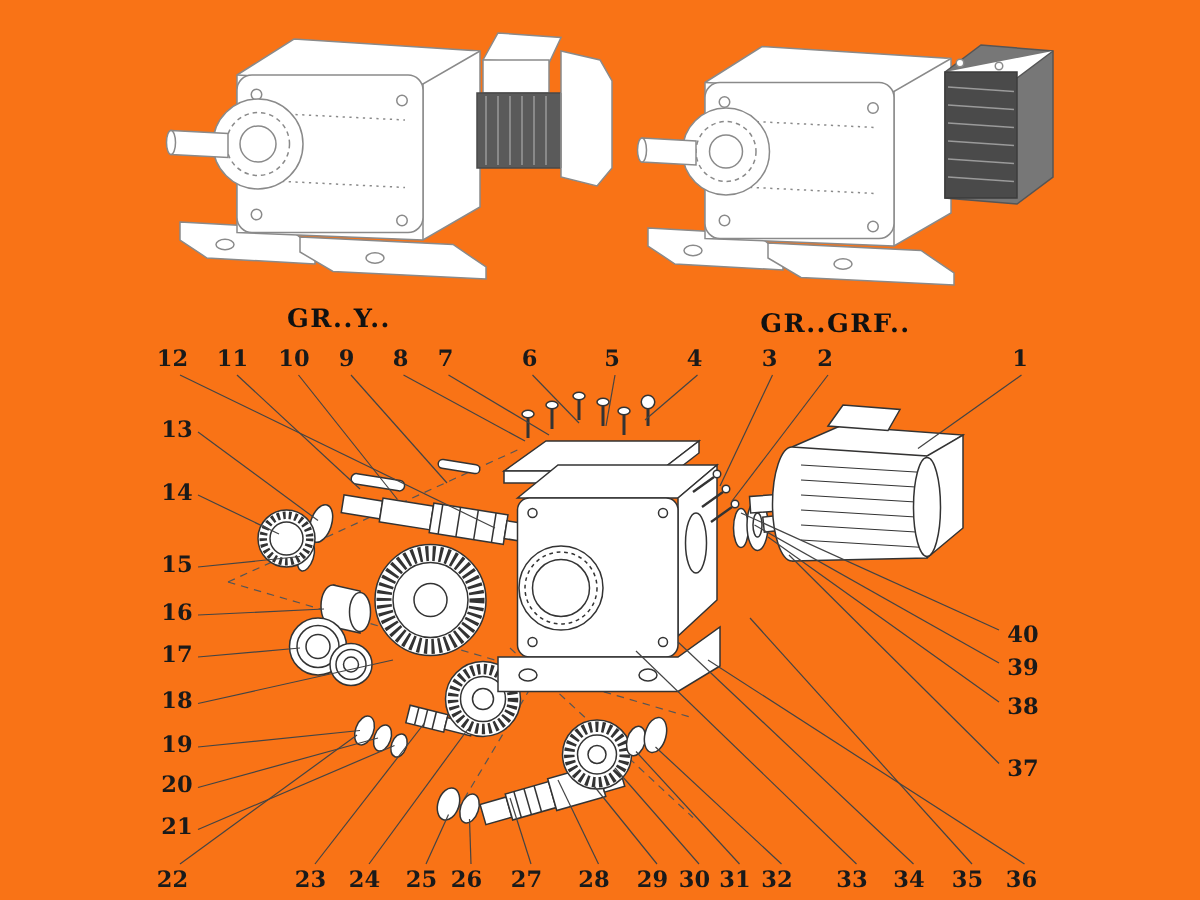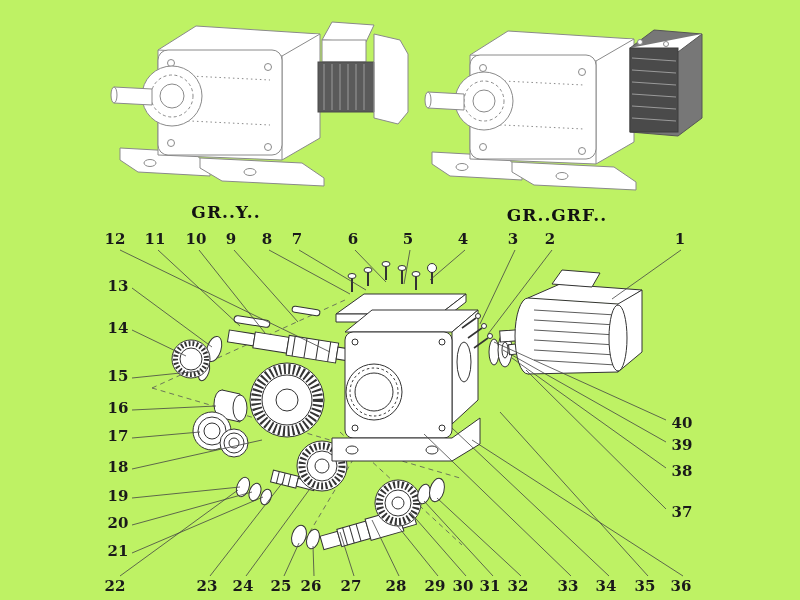--- a/index.html
+++ b/index.html
@@ -1,16 +1,16 @@
 <!DOCTYPE html>
 <html><head>
 <meta charset="utf-8">
 <style>
   html,body{margin:0;padding:0;background:#fff;}
-  .canvas{position:relative;width:800px;height:600px;background:#bef264;overflow:hidden;
+  .canvas{position:relative;width:800px;height:600px;background:#f97316;overflow:hidden;
           font-family:"DejaVu Serif", serif;}
   svg{display:block;}
   text.callout{font-family:"DejaVu Serif", serif;font-size:15px;font-weight:bold;fill:#1a1a1a;}
   text.variant{font-family:"DejaVu Serif", serif;font-size:17px;font-weight:bold;fill:#111;letter-spacing:1px;}
 </style>
 </head>
 <body>
 
 <div class="canvas">
 <svg width="800" height="600" viewBox="0 0 800 600">

